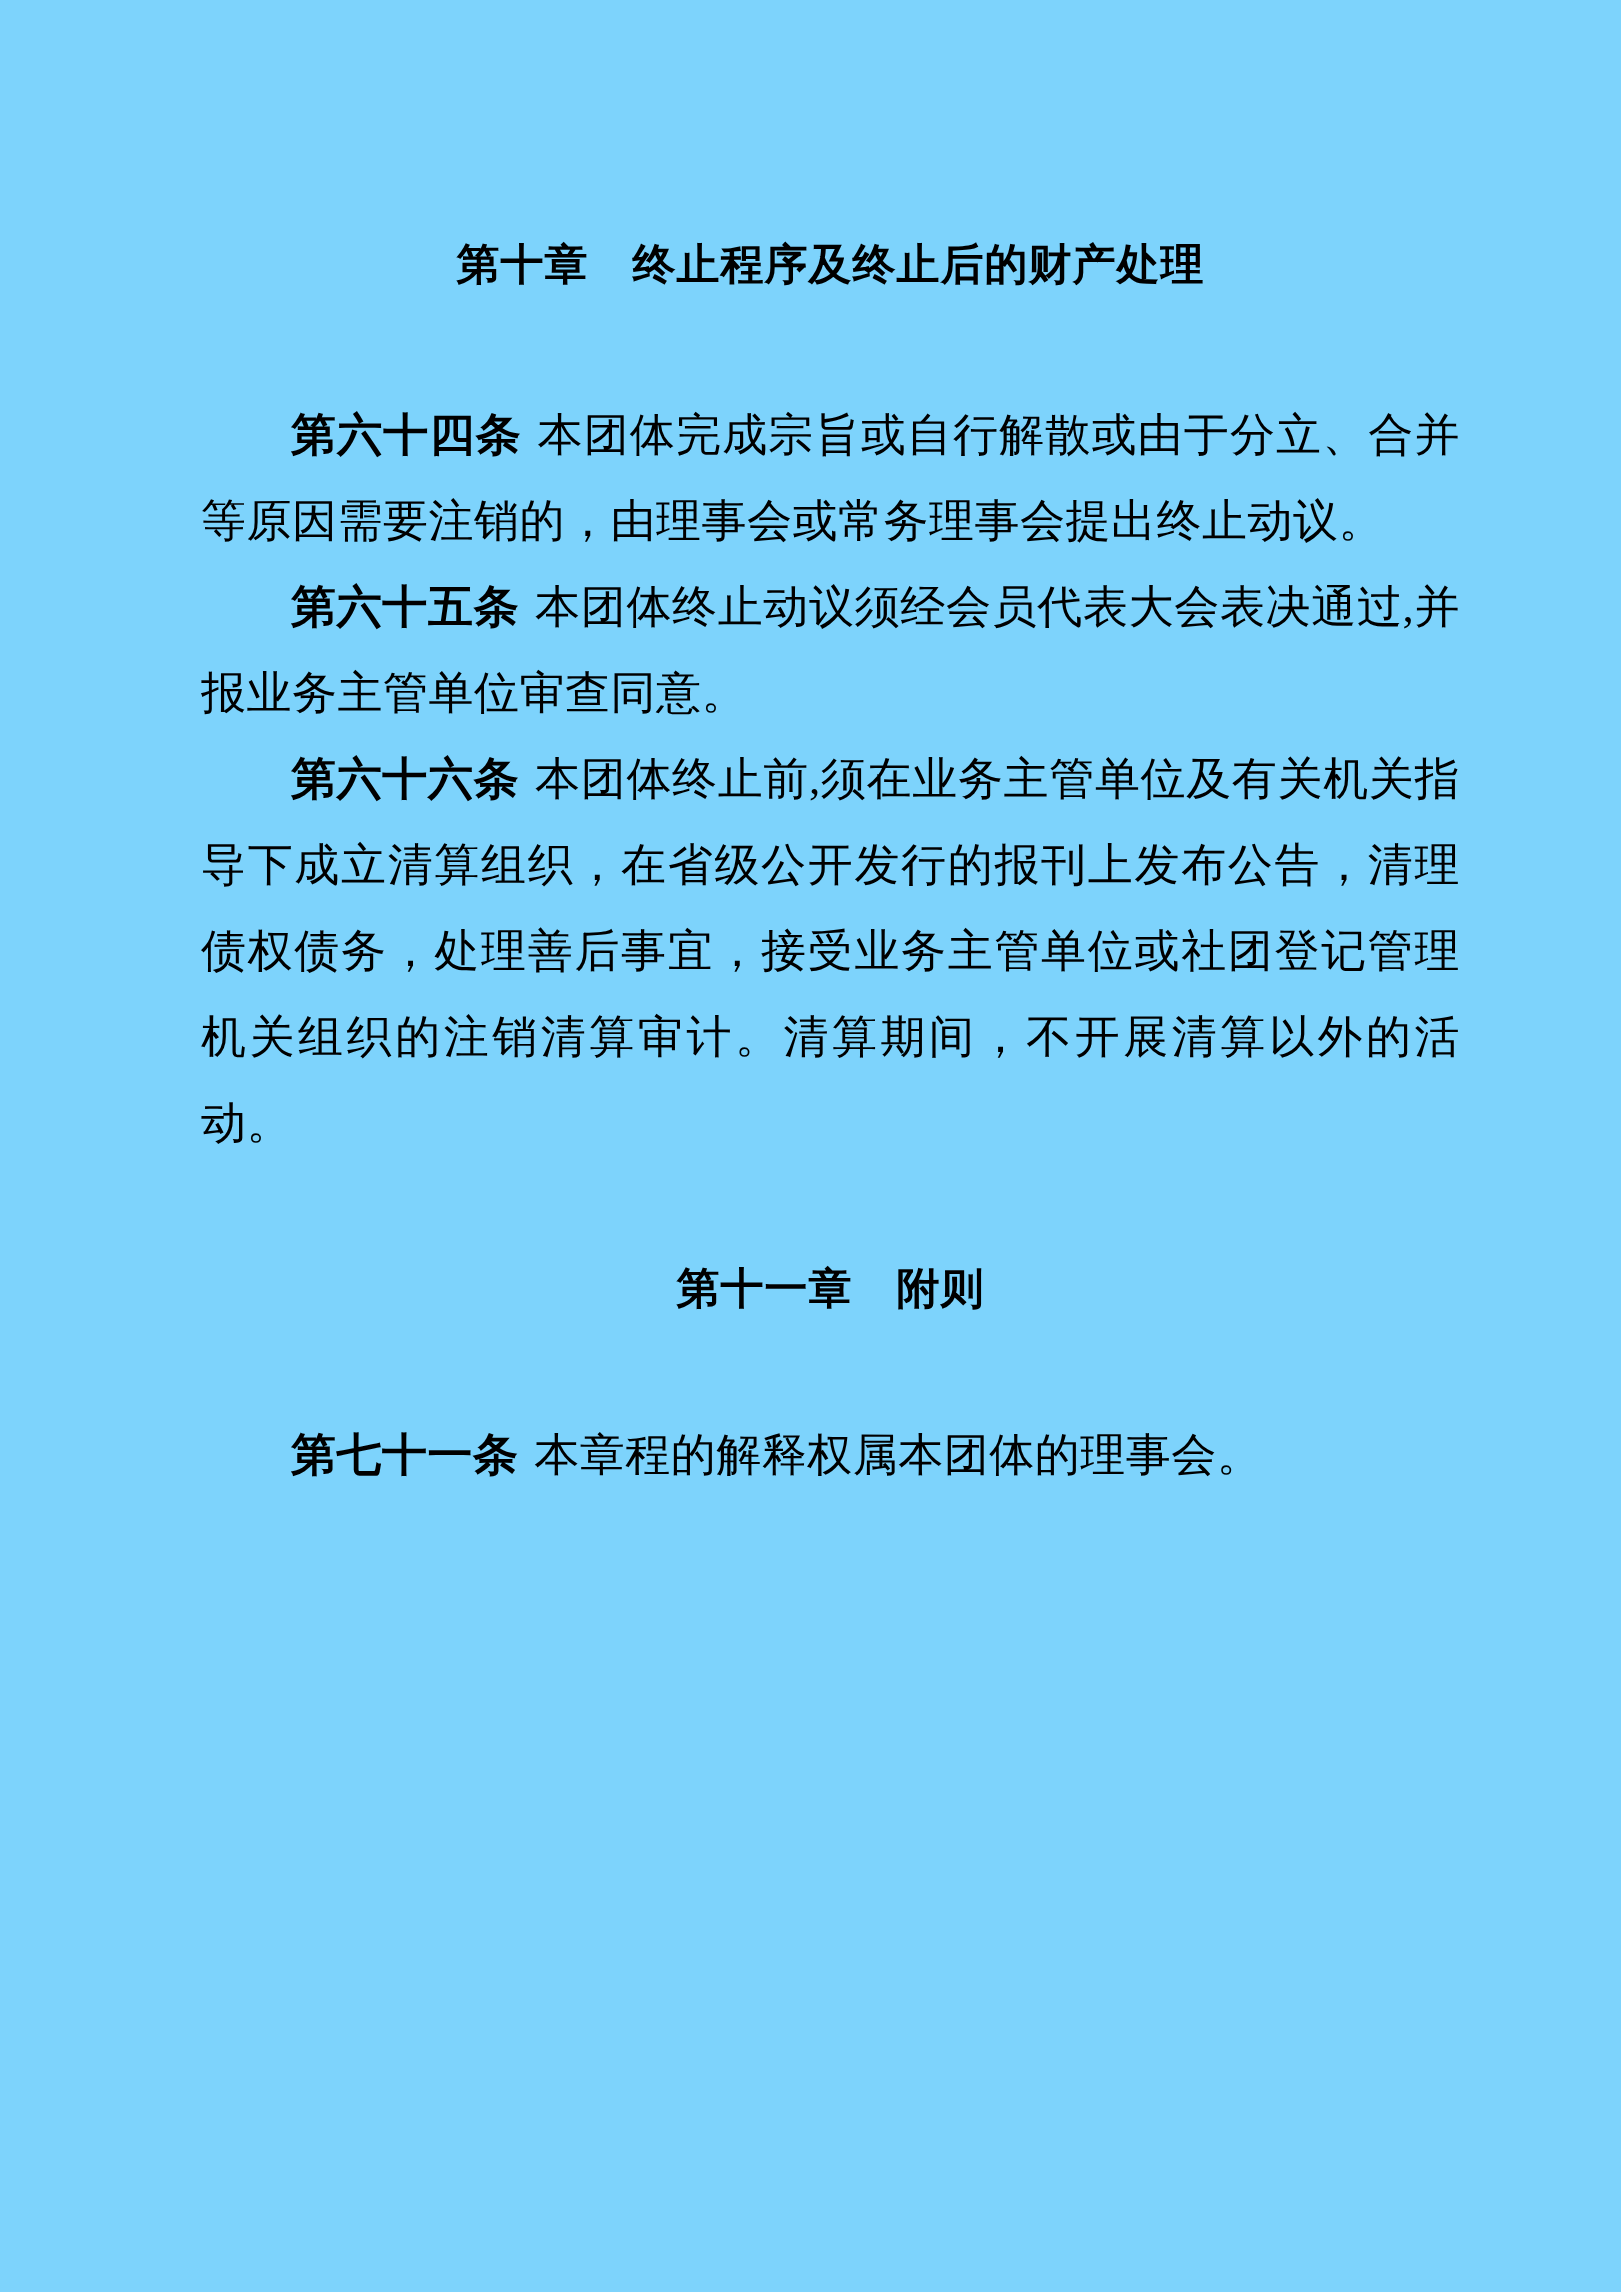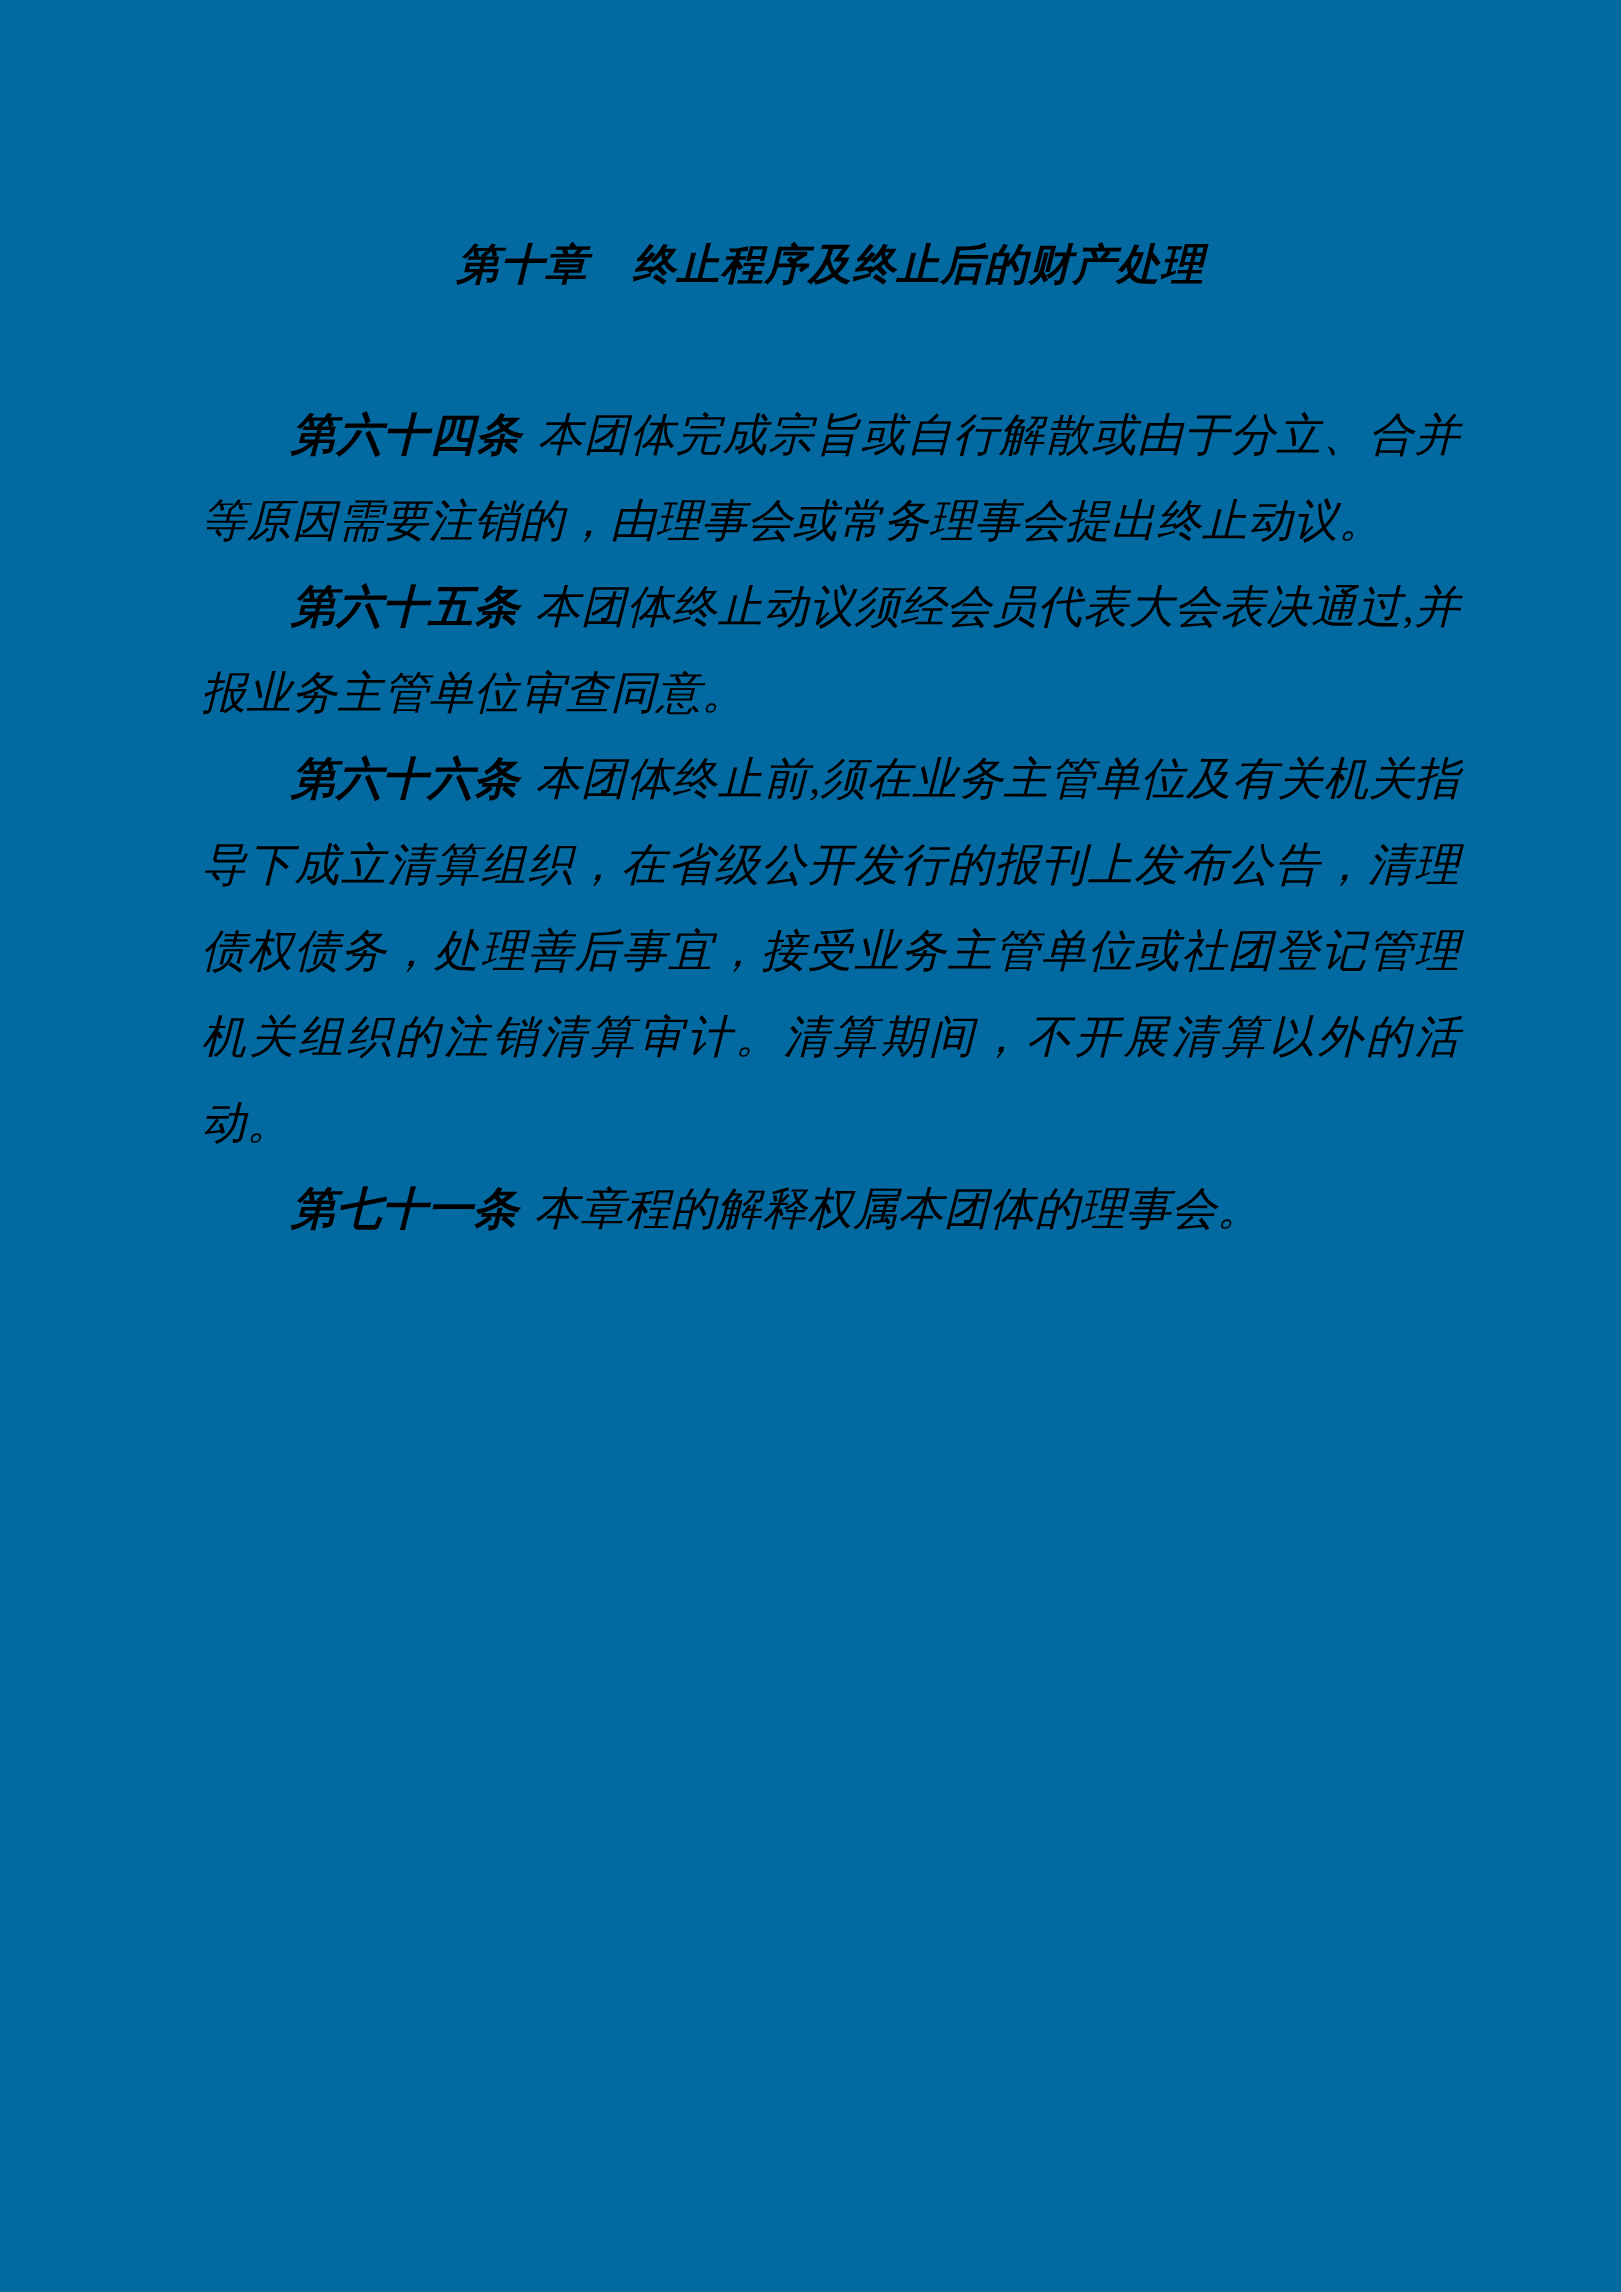--- a/index.html
+++ b/index.html
@@ -4,26 +4,25 @@
 <style>
   html, body {
     margin: 0;
     padding: 0;
     background: #ffffff;
   }
   .page {
     position: relative;
     width: 1621px;
     height: 2293px;
-    background: #0369a1;
+    background: #7dd3fc;
     box-sizing: border-box;
     padding: 235px 161px 0 201px;
     color: #000000;
     overflow: hidden;
-    font-style: italic;
   }
   .chapter-title {
     font-family: "Liberation Sans", "DejaVu Sans", sans-serif;
     font-weight: 700;
     font-size: 43px;
     line-height: 59px;
     text-align: center;
     margin: 0 0 98px 0;
     letter-spacing: 1px;
   }
@@ -53,19 +52,20 @@
   <h1 class="chapter-title">第十章　终止程序及终止后的财产处理</h1>
 
   <p class="article"><span class="article-number">第六十四条</span><span>本团体完成宗旨或自行解散或由于分立、合并等原因需要注销的，由理事会或常务理事会提出终止动议。</span></p>
 
   <p class="article"><span class="article-number">第六十五条</span><span>本团体终止动议须经会员代表大会表决通过,并报业务主管单位审查同意。</span></p>
 
   <p class="article"><span class="article-number">第六十六条</span><span>本团体终止前,须在业务主管单位及有关机关指导下成立清算组织，在省级公开发行的报刊上发布公告，清理债权债务，处理善后事宜，接受业务主管单位或社团登记管理机关组织的注销清算审计。清算期间，不开展清算以外的活动。</span></p>
 
 
 
+  <h1 class="chapter-title second">第十一章　附则</h1>
 
 
   <p class="article"><span class="article-number">第七十一条</span><span>本章程的解释权属本团体的理事会。</span></p>
 
 
 </div>
 
 
 </body></html>

